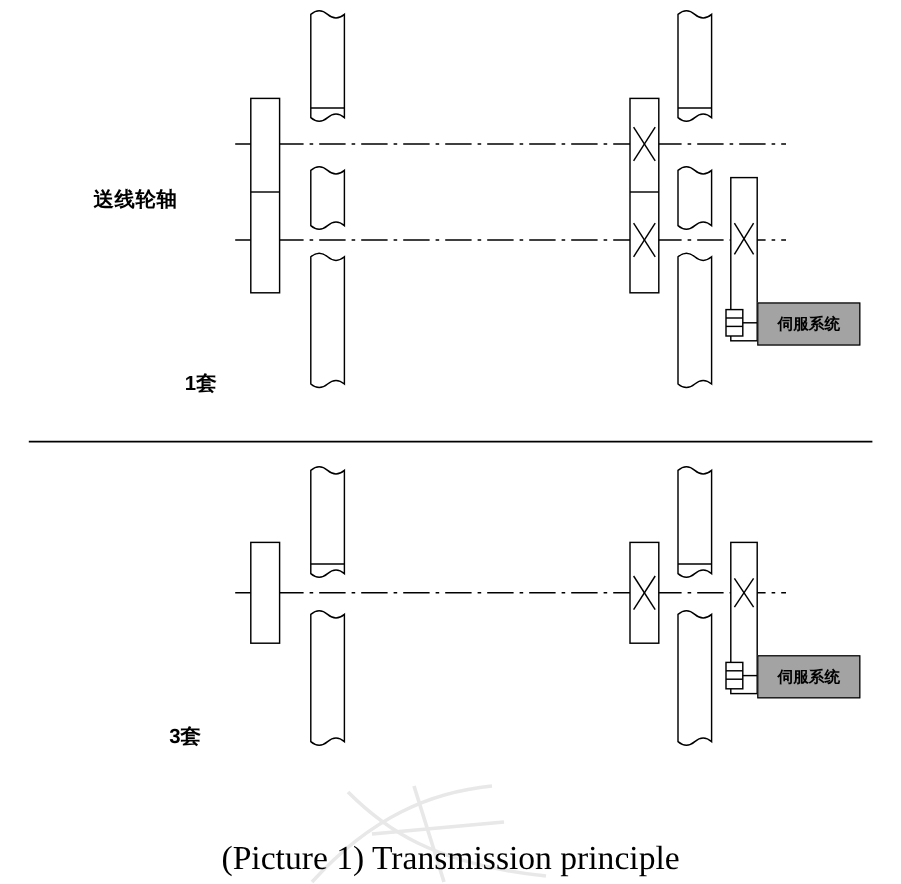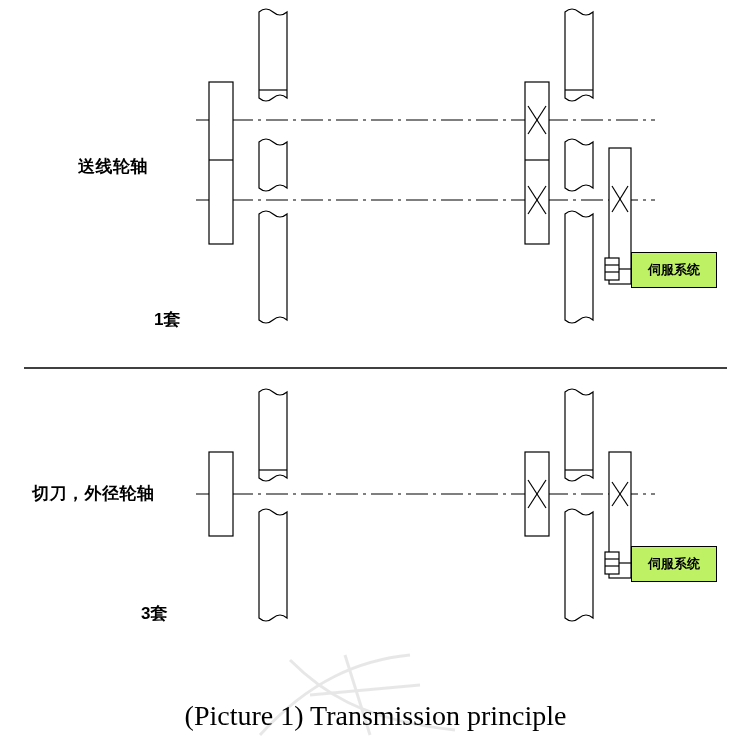--- a/index.html
+++ b/index.html
@@ -28,21 +28,21 @@
     font-size: 17px;
     letter-spacing: 0.5px;
   }
   .lbl-set {
     font-size: 17px;
     margin-left: 36px;
   }
   .servo-box {
     position: absolute;
     border: 1px solid #000;
-    background: #bef264;
+    background: #a3a3a3;
     box-sizing: border-box;
     display: flex;
     align-items: center;
     justify-content: center;
     font-family: "Liberation Sans", sans-serif;
     font-weight: bold;
     font-size: 13px;
     color: #000;
   }
   .caption {
@@ -157,21 +157,20 @@
       <path d="M60,45 L170,35"></path>
     </g>
   </svg>
 
   <div class="lbl lbl-cn" style="left:78px; top:155px;font-family:Liberation Serif, serif;">送线轮轴</div>
 
   <div class="lbl lbl-set" style="left:118px; top:308px;">1套</div>
 
   <div class="servo-box" style="left:631px; top:252px; width:86px; height:36px;">伺服系统</div>
 
-  <div class="lbl lbl-cn" style="left:32px; top:482px;">切刀，外径轮轴</div>
 
   <div class="lbl lbl-set" style="left:105px; top:602px;">3套</div>
 
   <div class="servo-box" style="left:631px; top:546px; width:86px; height:36px;">伺服系统</div>
 
   <div class="caption" style="left:0; top:700px;">(Picture 1) Transmission principle</div>
 
 </div>
 
 </body></html>

